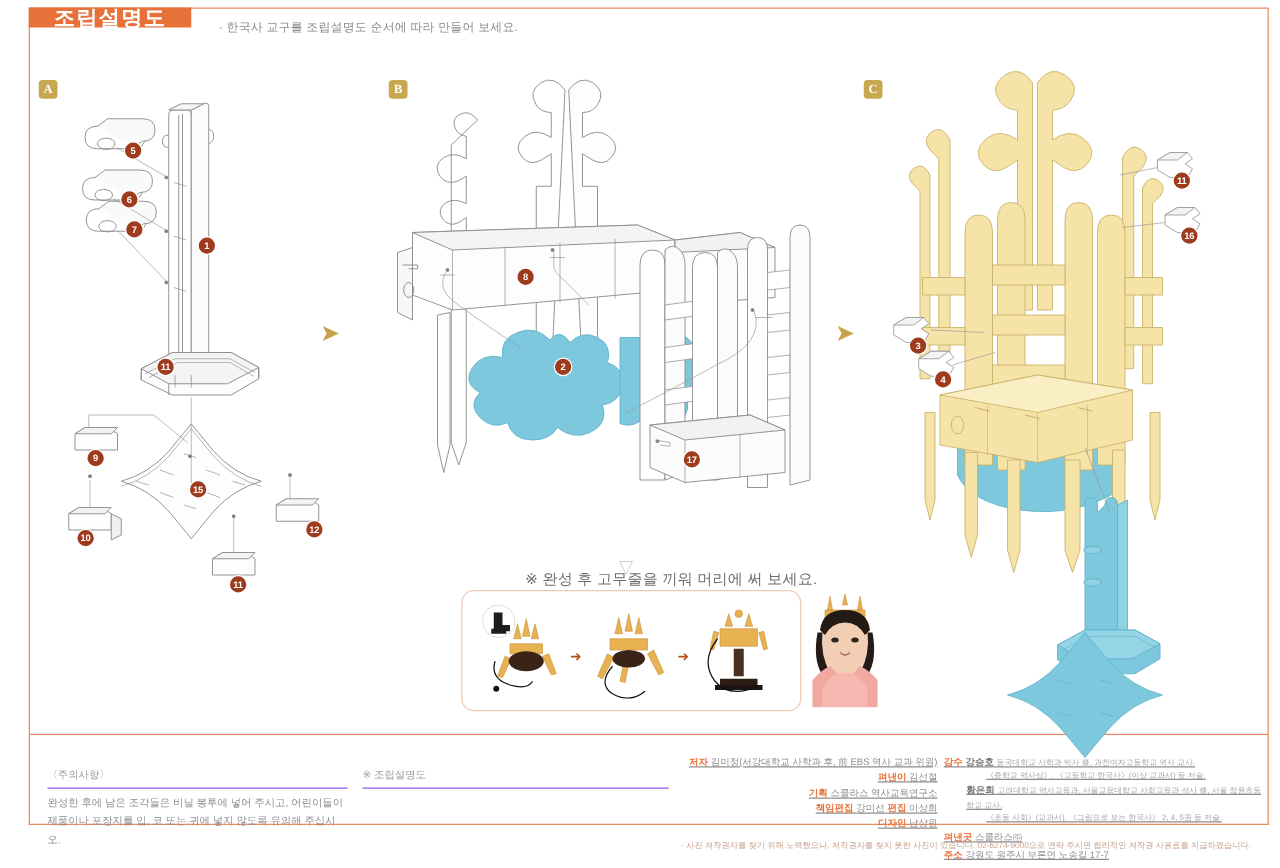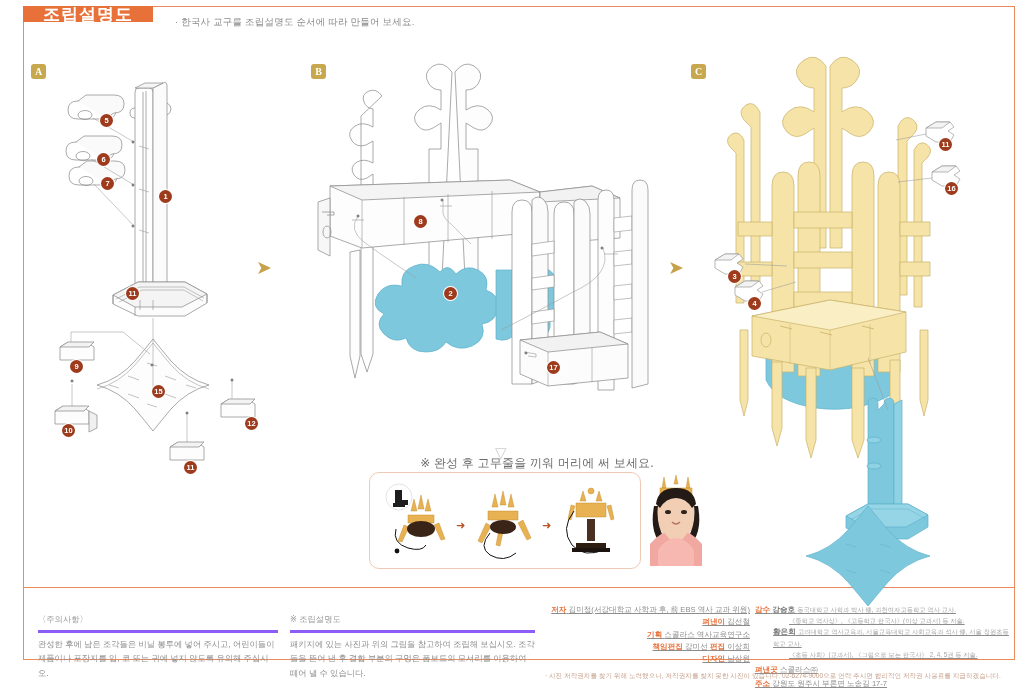--- a/index.html
+++ b/index.html
@@ -43,21 +43,21 @@
   
   .photo-note{position:absolute;left:387px;top:455px;width:300px;text-align:center;
               font-size:12px;color:#6d6d6d;letter-spacing:.2px;}
   .photo-box{position:absolute;left:369px;top:472px;width:270px;height:95px;
              border:1px solid #f0c9b4;border-radius:10px;background:#fff;}
   .pstage{position:absolute;top:8px;width:66px;height:78px;}
   .parrow{position:absolute;top:46px;color:#b9501f;font-size:11px;}
 
   
   .note-col{position:absolute;font-size:8.3px;line-height:1.75;color:#8d8d8d;}
-  .note-h{font-size:8.3px;color:#9a9a9a;padding-bottom:3px;border-bottom:3px solid #8b5cf6;
+  .note-h{font-size:8.3px;color:#9a9a9a;padding-bottom:3px;border-bottom:1px solid #8b5cf6;
           margin-bottom:4px;}
   .credits{position:absolute;font-size:7.6px;line-height:1.62;color:#8d8d8d;text-decoration:underline;}
   .lbl{color:#e8713a;font-weight:bold;}
   .tiny{font-size:6.3px;color:#a6a6a6;line-height:1.5;}
   .footline{position:absolute;left:545px;top:672px;width:470px;font-size:6.6px;
             color:#c7a08c;}
 </style>
 </head>
 <body>
 
@@ -484,21 +484,20 @@
       <path d="M34 76 q8 -12 18 -12 q10 0 18 12 l0 16 l-36 0 Z" fill="#f6b8b0"></path>
     </svg>
   </div>
 
   <div class="note-col" style="left:38px;top:612px;width:240px;">
     <div class="note-h">〈주의사항〉</div>
     <div>완성한 후에 남은 조각들은 비닐 봉투에 넣어 주시고, 어린이들이 제품이나 포장지를 입, 코 또는 귀에 넣지 않도록 유의해 주십시오.</div>
   </div>
   <div class="note-col" style="left:290px;top:612px;width:245px;">
     <div class="note-h">※ 조립설명도</div>
-    <div>패키지에 있는 사진과 위의 그림을 참고하여 조립해 보십시오. 조각들을 뜯어 낸 후 결합 부분의 구멍은 폼보드의 모서리를 이용하여 떼어 낼 수 있습니다.</div>
   </div>
 
   <div class="credits" style="left:545px;top:604px;width:205px;text-align:right;">
     <div>
       <span class="lbl">저자</span>
       <span>김미정(서강대학교 사학과 후, 前 EBS 역사 교과 위원)</span>
     </div>
     <div>
       <span class="lbl">펴낸이</span>
       <span>김선철</span>

